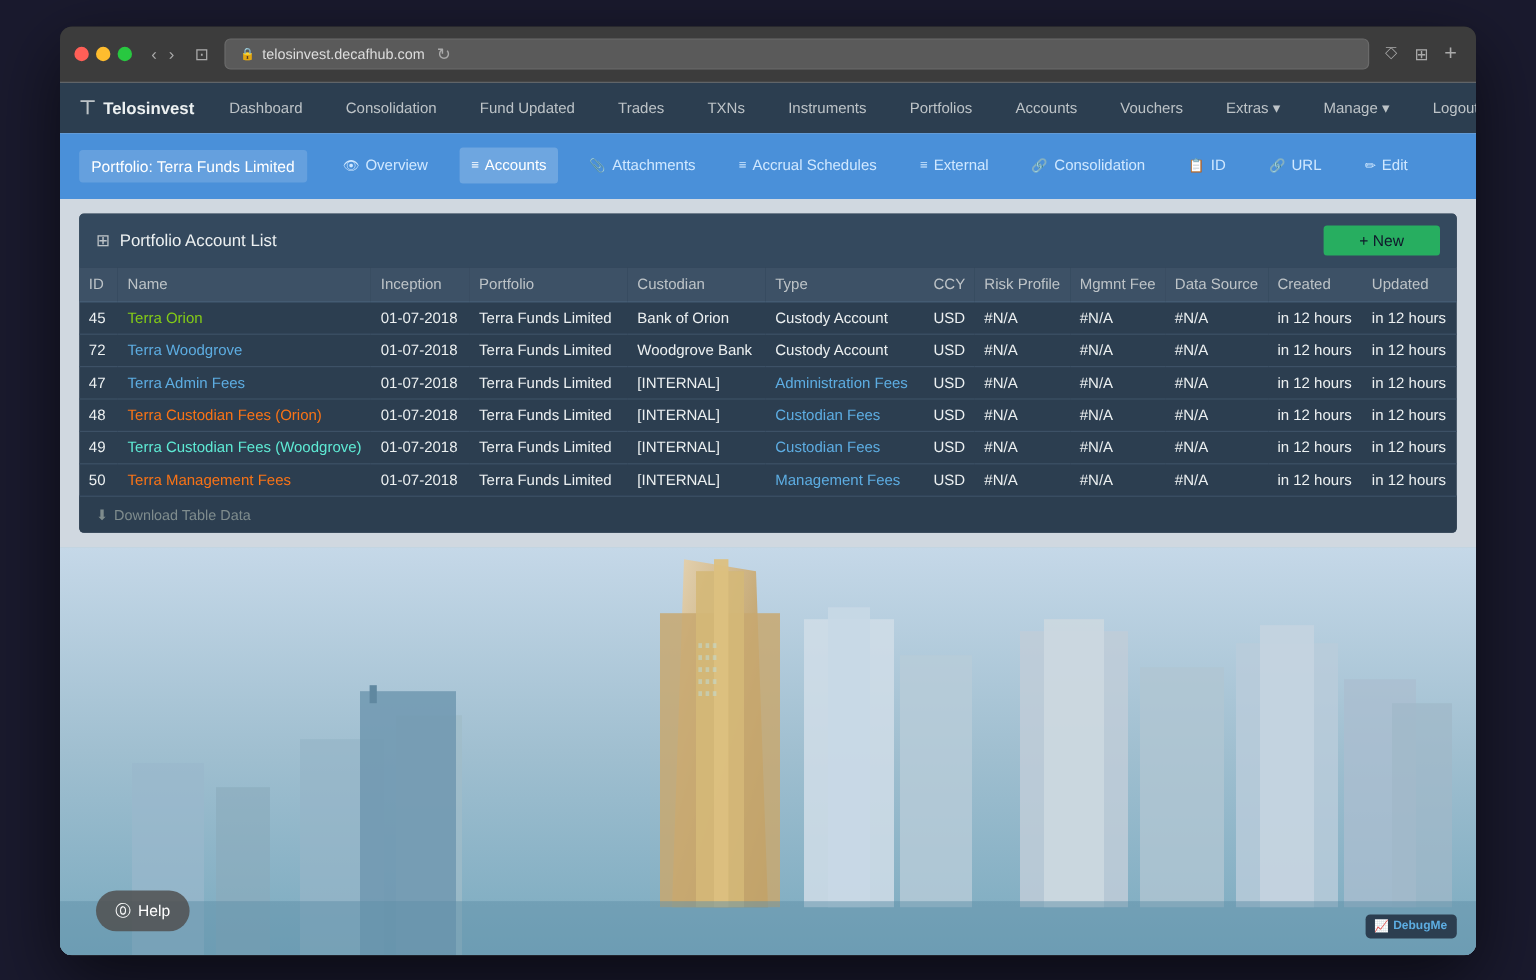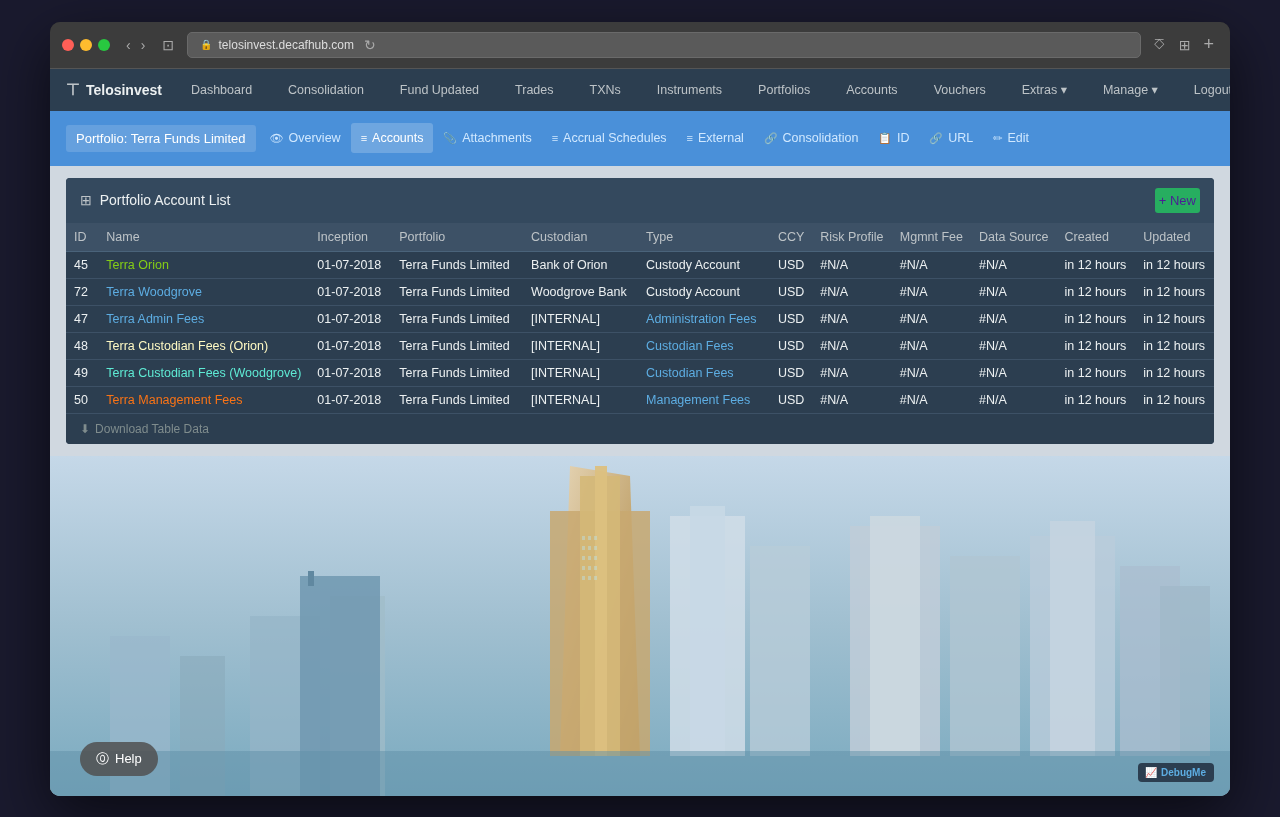--- a/index.html
+++ b/index.html
@@ -152,21 +152,21 @@
       align-items: center;
       gap: 3px;
     }
     
     .tab-bar {
       background: #4a90d9;
       padding: 0 16px;
       display: flex;
       align-items: center;
       height: 55px;
-      gap: 0;
+      gap: 16px;
     }
     .breadcrumb-label {
       color: #fff;
       font-size: 13px;
       font-weight: 500;
       padding: 6px 10px;
       background: rgba(255,255,255,0.15);
       border-radius: 3px;
       margin-right: 4px;
     }
@@ -210,23 +210,23 @@
       align-items: center;
       gap: 8px;
       color: #ecf0f1;
       font-size: 14px;
       font-weight: 500;
       flex: 1;
     }
     .table-title-icon { font-size: 14px; color: #bdc3c7; }
     .btn-new {
       background: #27ae60;
-      color: #4c1d95;
+      color: #0f172a;
       border: none;
-      padding: 5px 4px;
+      padding: 5px 30px;
       border-radius: 3px;
       font-size: 13px;
       cursor: pointer;
       display: flex;
       align-items: center;
       gap: 4px;
     }
     
     .data-table {
       width: 100%;
@@ -480,21 +480,21 @@
       <td><span class="type-link">Administration Fees</span></td>
       <td>USD</td>
       <td class="na-value">#N/A</td>
       <td class="na-value">#N/A</td>
       <td class="na-value">#N/A</td>
       <td>in 12 hours</td>
       <td>in 12 hours</td>
     </tr>
               <tr>
       <td>48</td>
-      <td style="cursor:pointer;color:#fef9c3;">Terra Custodian Fees (Orion)</td>
+      <td style="cursor:pointer;color:#f97316;">Terra Custodian Fees (Orion)</td>
       <td>01-07-2018</td>
       <td>Terra Funds Limited</td>
       <td>[INTERNAL]</td>
       <td><span class="type-link">Custodian Fees</span></td>
       <td>USD</td>
       <td class="na-value">#N/A</td>
       <td class="na-value">#N/A</td>
       <td class="na-value">#N/A</td>
       <td>in 12 hours</td>
       <td>in 12 hours</td>

